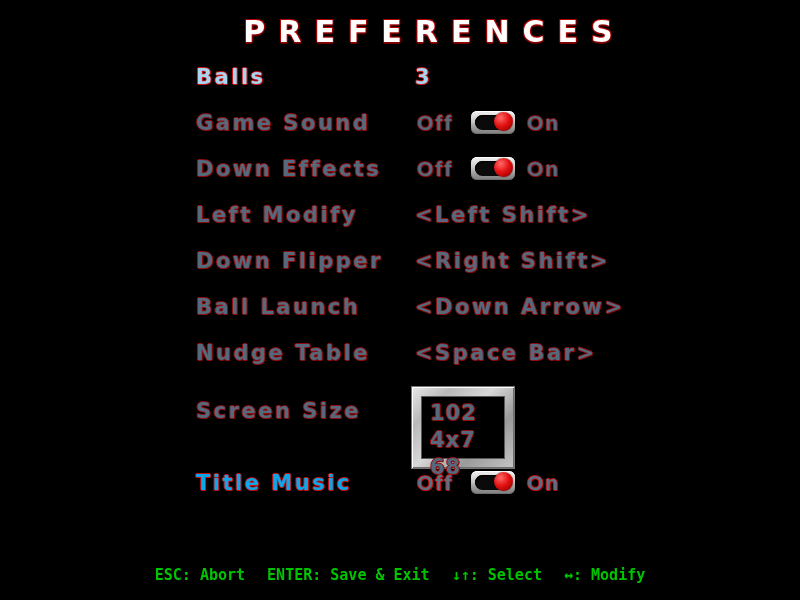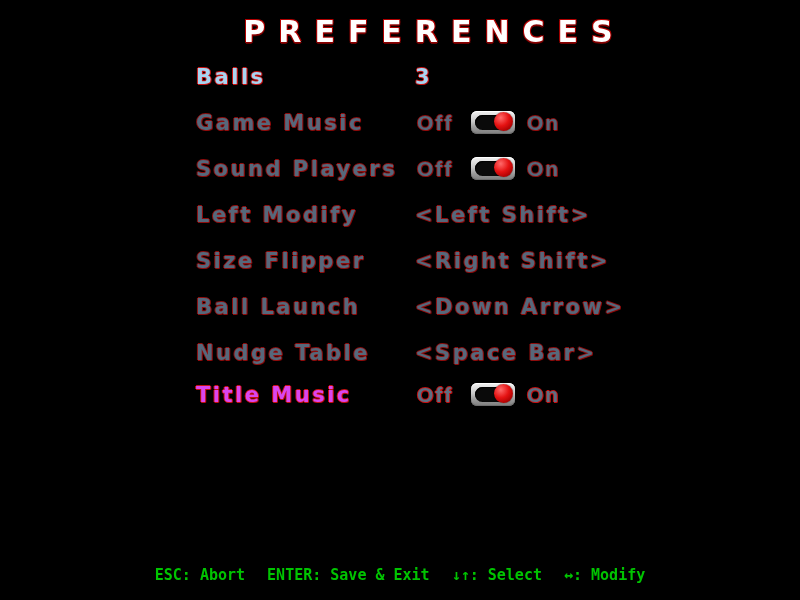--- a/index.html
+++ b/index.html
@@ -95,21 +95,21 @@
       -1px  0   0 #c81414,
        1px  0   0 #c81414,
        0   -1px 0 #c81414,
        0    1px 0 #c81414,
        1px  1px 0 #8e0000;
   }
 
   
   .row.bright .row-label,
   .row.bright .row-value {
-    color: #d946ef;
+    color: #0ea5e9;
     text-shadow:
       -1px  0   0 #c41111,
        1px  0   0 #c41111,
        0   -1px 0 #c41111,
        0    1px 0 #c41111,
        1px  1px 0 #8a0000;
   }
 
   
   .toggle-group {
@@ -248,63 +248,71 @@
 
   <div id="menu">
 
     <div class="row selected">
       <div class="row-label">Balls</div>
       <div class="row-value">3</div>
     </div>
 
 
     <div class="row">
-      <div class="row-label">Game Music</div>
+      <div class="row-label">Game Sound</div>
       <div class="toggle-group">
         <div class="toggle-off-label">Off</div>
         <div class="switch">
           <div class="switch-track"></div>
           <div class="switch-knob on"></div>
         </div>
         <div class="toggle-on-label">On</div>
       </div>
     </div>
 
     <div class="row">
-      <div class="row-label">Sound Players</div>
+      <div class="row-label">Down Effects</div>
       <div class="toggle-group">
         <div class="toggle-off-label">Off</div>
         <div class="switch">
           <div class="switch-track"></div>
           <div class="switch-knob on"></div>
         </div>
         <div class="toggle-on-label">On</div>
       </div>
     </div>
 
     <div class="row">
       <div class="row-label">Left Modify</div>
       <div class="row-value">&lt;Left Shift&gt;</div>
     </div>
 
     <div class="row">
-      <div class="row-label">Size Flipper</div>
+      <div class="row-label">Down Flipper</div>
       <div class="row-value">&lt;Right Shift&gt;</div>
     </div>
 
     <div class="row">
       <div class="row-label">Ball Launch</div>
       <div class="row-value">&lt;Down Arrow&gt;</div>
     </div>
 
     <div class="row">
       <div class="row-label">Nudge Table</div>
       <div class="row-value">&lt;Space Bar&gt;</div>
     </div>
 
+    <div class="row" style="height:88px">
+      <div class="row-label" style="top:12px">Screen Size</div>
+      <div class="monitor">
+        <div class="monitor-inner">
+          <div class="monitor-text">1024x768</div>
+        </div>
+      </div>
+    </div>
 
     <div class="row bright" style="margin-top:-4px">
       <div class="row-label">Title Music</div>
       <div class="toggle-group">
         <div class="toggle-off-label">Off</div>
         <div class="switch">
           <div class="switch-track"></div>
           <div class="switch-knob on"></div>
         </div>
         <div class="toggle-on-label">On</div>

